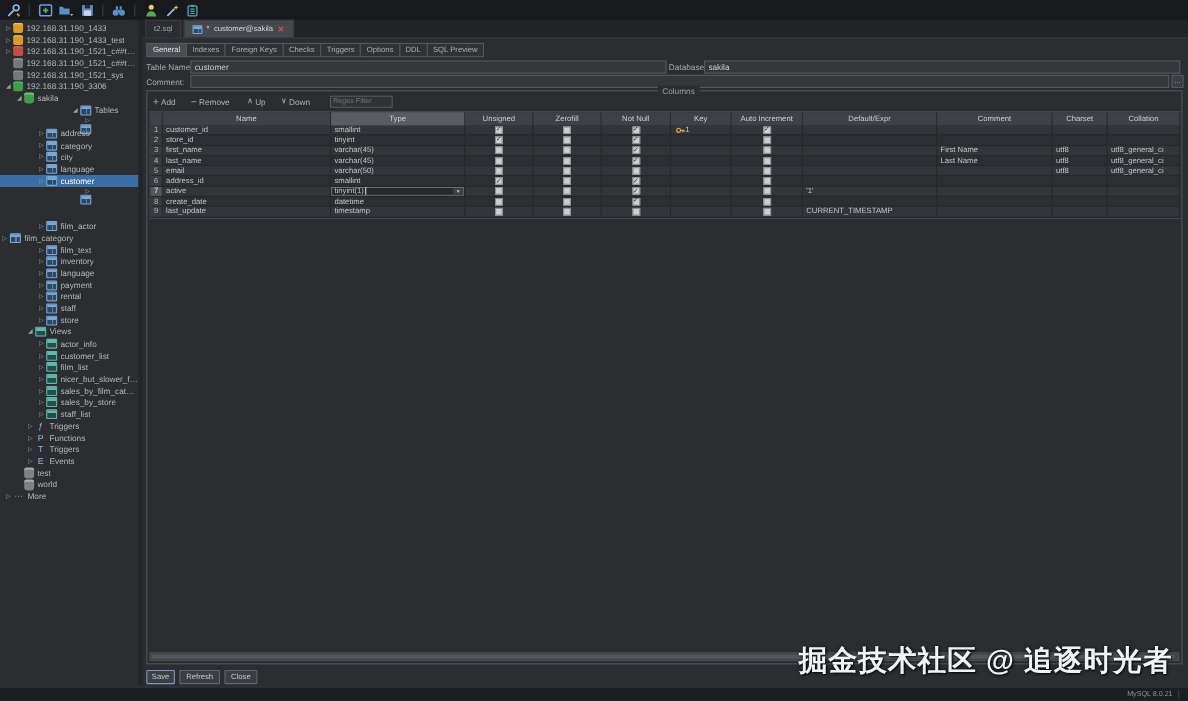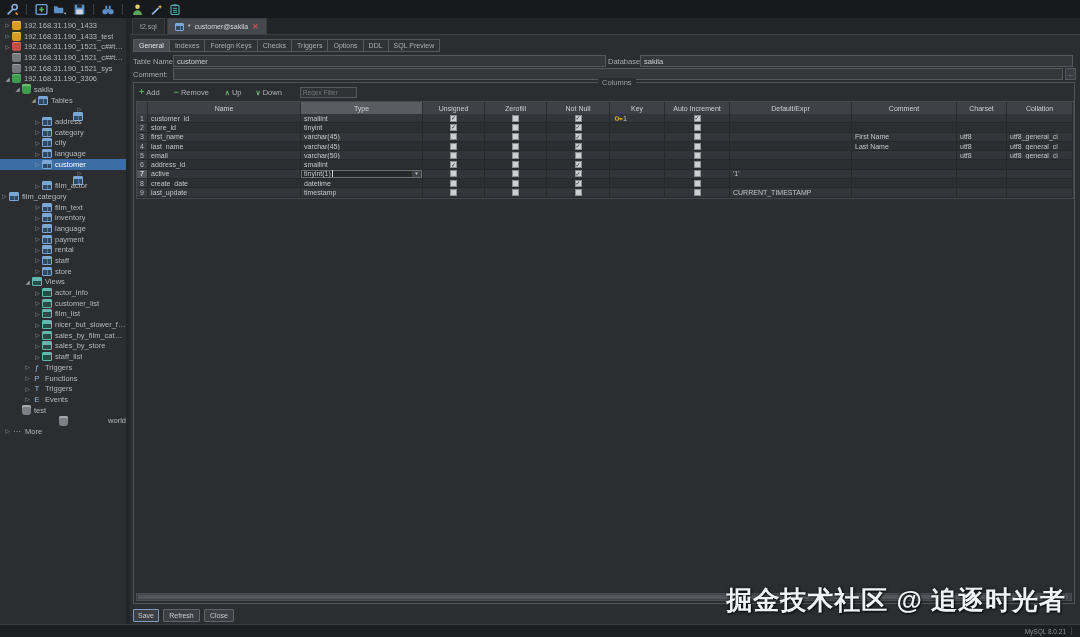--- a/index.html
+++ b/index.html
@@ -242,21 +242,21 @@
     <div class="trow" style="padding-left: 3px;">
       <span class="arr">◢</span>
       <span class="ic conn-green"></span>
       <span class="lbl">192.168.31.190_3306</span>
     </div>
     <div class="trow" style="padding-left: 13px;">
       <span class="arr">◢</span>
       <span class="ic db-green"></span>
       <span class="lbl">sakila</span>
     </div>
-    <div class="trow" style="padding-left: 29px;">
+    <div class="trow" style="padding-left: 18px; margin-left: 46px;">
       <span class="arr">◢</span>
       <span class="ic tbl"></span>
       <span class="lbl">Tables</span>
     </div>
     <div class="trow" style="padding-left: 33px; flex-direction: column;">
       <span class="arr">▷</span>
       <span class="ic tbl"></span>
       <span class="lbl">actor</span>
     </div>
     <div class="trow" style="padding-left: 33px;">
@@ -282,21 +282,21 @@
     <div class="trow sel" style="padding-left: 33px;">
       <span class="arr">▷</span>
       <span class="ic tbl"></span>
       <span class="lbl">customer</span>
     </div>
     <div class="trow" style="padding-left: 33px; flex-direction: column;">
       <span class="arr">▷</span>
       <span class="ic tbl"></span>
       <span class="lbl">film</span>
     </div>
-    <div class="trow" style="padding-left: 33px;">
+    <div class="trow" style="padding-left: 33px; margin-top: 20px;">
       <span class="arr">▷</span>
       <span class="ic tbl"></span>
       <span class="lbl">film_actor</span>
     </div>
     <div class="trow" style="">
       <span class="arr">▷</span>
       <span class="ic tbl"></span>
       <span class="lbl">film_category</span>
     </div>
     <div class="trow" style="padding-left: 33px;">
@@ -392,21 +392,21 @@
     <div class="trow" style="padding-left: 23px;">
       <span class="arr">▷</span>
       <span class="ic ev glyph">E</span>
       <span class="lbl">Events</span>
     </div>
     <div class="trow" style="padding-left: 13px;">
       <span class="arr"></span>
       <span class="ic db-gray"></span>
       <span class="lbl">test</span>
     </div>
-    <div class="trow" style="padding-left: 13px; justify-content: space-between;">
+    <div class="trow" style="padding-left: 13px;">
       <span class="arr"></span>
       <span class="ic db-gray"></span>
       <span class="lbl">world</span>
     </div>
     <div class="trow" style="padding-left: 3px;">
       <span class="arr">▷</span>
       <span class="ic more glyph more">⋯</span>
       <span class="lbl">More</span>
     </div>
   </div>

